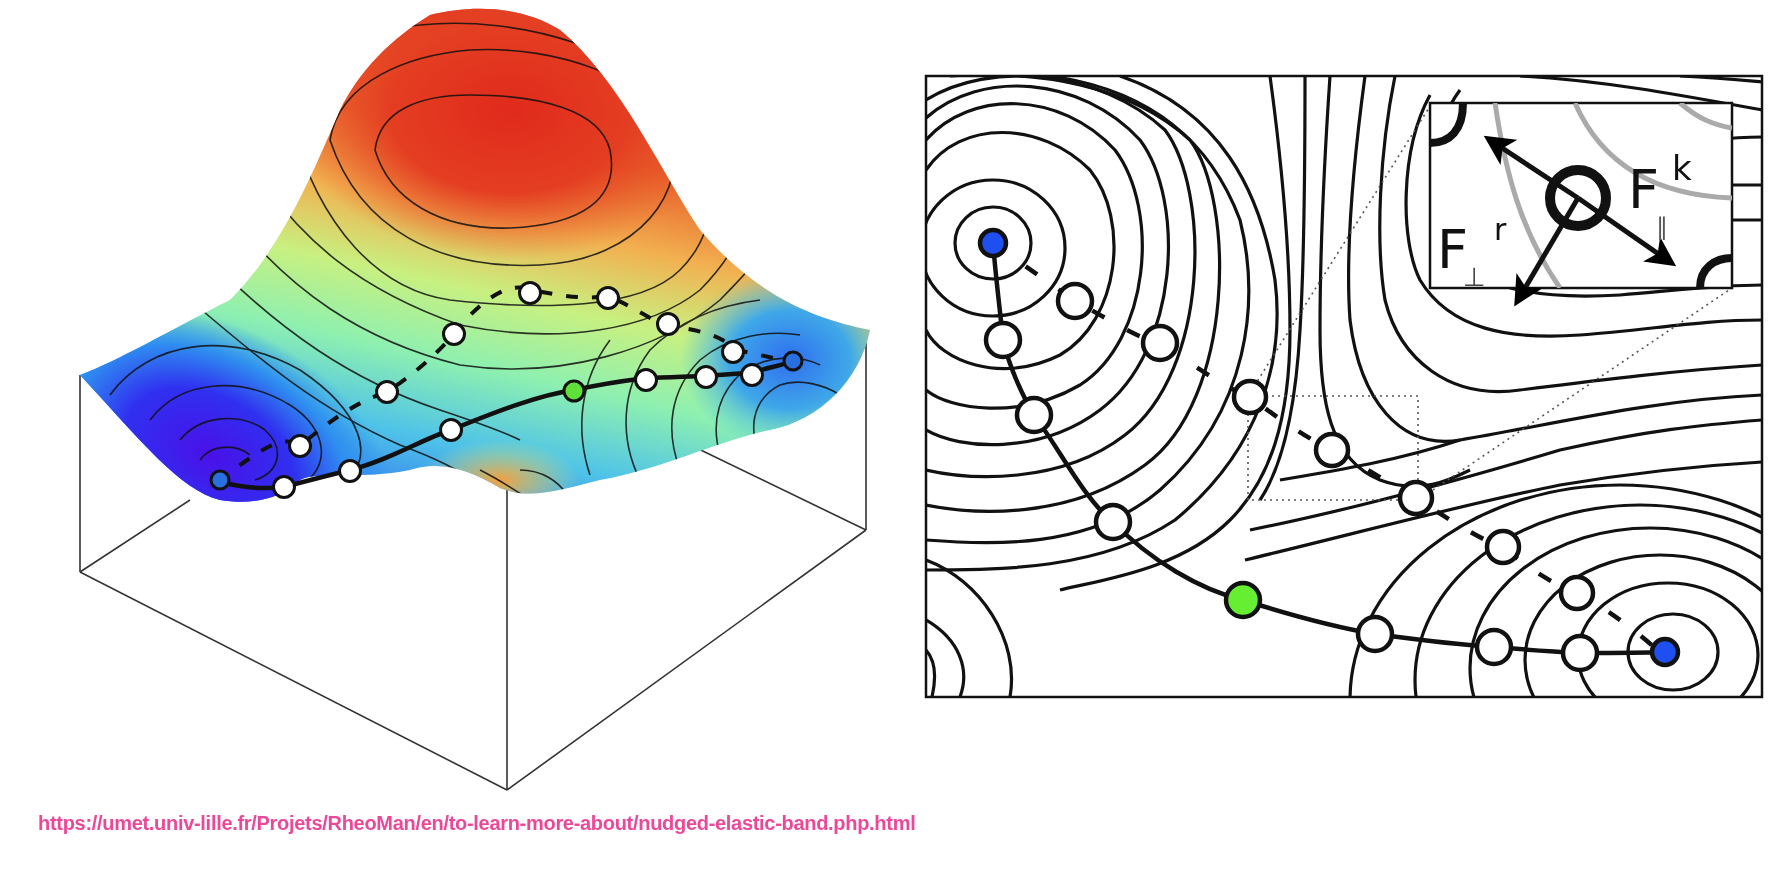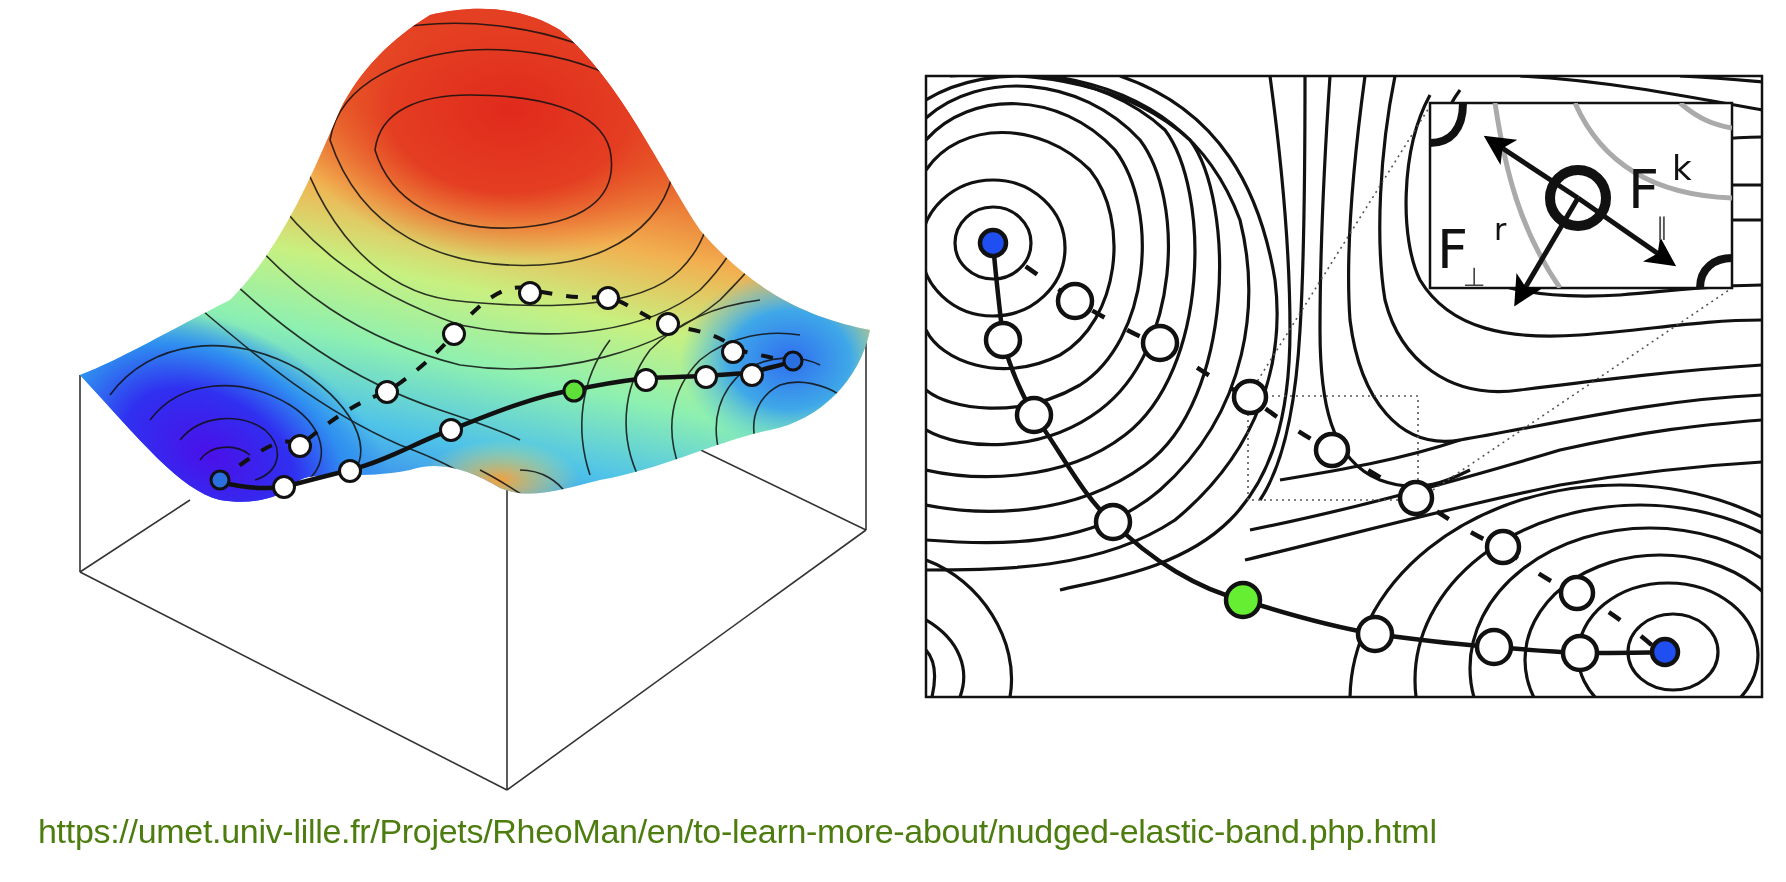--- a/index.html
+++ b/index.html
@@ -1,22 +1,23 @@
 <!DOCTYPE html>
 <html><head>
 <meta charset="utf-8">
 <style>
   html, body { margin: 0; padding: 0; background: #ffffff; }
   body { width: 1786px; height: 882px; position: relative; overflow: hidden; font-family: "Liberation Sans", sans-serif; }
   #figure { position: absolute; left: 0; top: 0; width: 1786px; height: 882px; }
   .caption-url {
     position: absolute; left: 38px; top: 812px;
     font-family: "Liberation Sans", sans-serif;
-    font-size: 34px; color: #4d7c0f; letter-spacing: -0.3px;
+    font-size: 20px; color: #ec4899; letter-spacing: -0.3px;
     white-space: nowrap;
+    font-weight: bold;
   }
   svg text { font-family: "DejaVu Sans", sans-serif; }
 </style>
 </head>
 <body>
 
 <svg id="figure" viewBox="0 0 1786 882" xmlns="http://www.w3.org/2000/svg">
   <defs>
     <linearGradient id="surfGrad" x1="0" y1="1" x2="0.35" y2="0">
       <stop offset="0" stop-color="#3a10e0"></stop>

